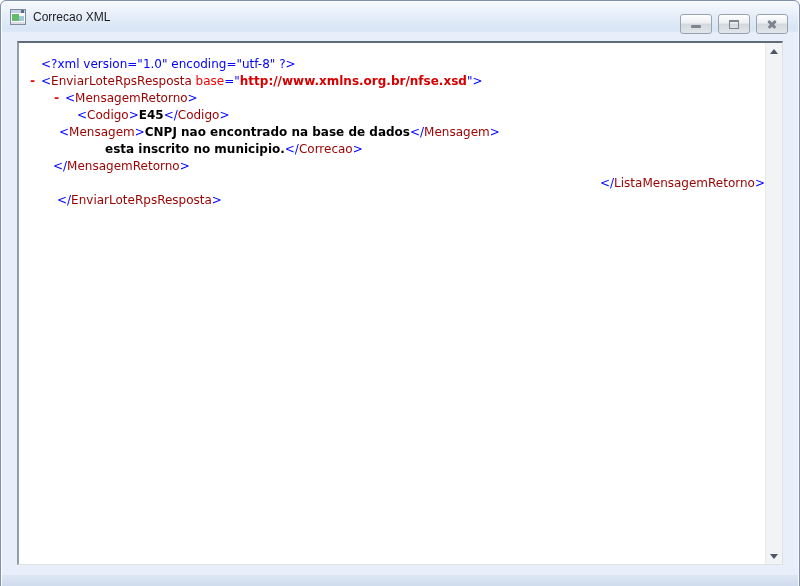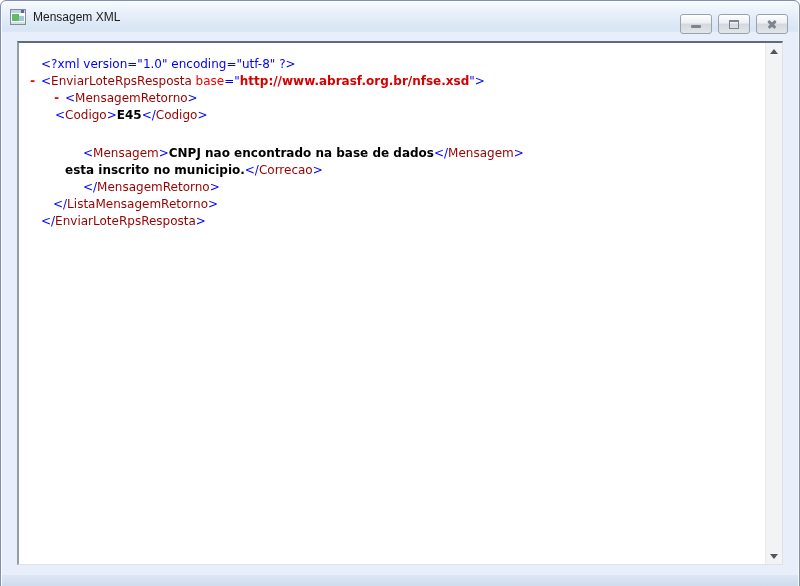--- a/index.html
+++ b/index.html
@@ -74,46 +74,46 @@
 <div class="window">
 
   <div class="titlebar">
     <div class="title-icon">
       <div class="bar"></div>
         <div class="dot"></div>
       <div class="img"></div>
         <div class="img2"></div>
         <div class="base"></div>
     </div>
-    <span class="window-title">Mensagem XML</span>
+    <span class="window-title">Correcao XML</span>
     <div class="cap-buttons">
       <div class="cap-btn">
         <span class="glyph-min"></span>
       </div>
       <div class="cap-btn">
         <span class="glyph-max"></span>
       </div>
       <div class="cap-btn">
         <span class="glyph-close-a"></span>
         <span class="glyph-close-b"></span>
       </div>
     </div>
   </div>
 
   <div class="content-box">
     <div class="xml-doc">
         <div class="xml-line" style="padding-left: 22px;"><span class="seg-m">&lt;?xml version="1.0" encoding="utf-8" ?&gt;</span></div>
-        <div class="xml-line" style="padding-left: 10px;"><span class="dash">-</span><span class="seg-m">&lt;</span><span class="seg-t">EnviarLoteRpsResposta</span><span class="seg-ns"> base</span><span class="seg-m">="</span><span class="seg-nsv">http://www.abrasf.org.br/nfse.xsd</span><span class="seg-m">"&gt;</span></div>
+        <div class="xml-line" style="padding-left: 10px;"><span class="dash">-</span><span class="seg-m">&lt;</span><span class="seg-t">EnviarLoteRpsResposta</span><span class="seg-ns"> base</span><span class="seg-m">="</span><span class="seg-nsv">http://www.xmlns.org.br/nfse.xsd</span><span class="seg-m">"&gt;</span></div>
         <div class="xml-line" style="padding-left: 34px;"><span class="dash">-</span><span class="seg-m">&lt;</span><span class="seg-t">MensagemRetorno</span><span class="seg-m">&gt;</span></div>
-        <div class="xml-line" style="padding-left: 36px;"><span class="seg-m">&lt;</span><span class="seg-t">Codigo</span><span class="seg-m">&gt;</span><span class="seg-tx">E45</span><span class="seg-m">&lt;/</span><span class="seg-t">Codigo</span><span class="seg-m">&gt;</span></div>
-        <div class="xml-line" style="padding-left: 64px; margin-top: 21px;"><span class="seg-m">&lt;</span><span class="seg-t">Mensagem</span><span class="seg-m">&gt;</span><span class="seg-tx">CNPJ nao encontrado na base de dados</span><span class="seg-m">&lt;/</span><span class="seg-t">Mensagem</span><span class="seg-m">&gt;</span></div>
-        <div class="xml-line" style="padding-left: 46px;"><span class="seg-tx">esta inscrito no municipio.</span><span class="seg-m">&lt;/</span><span class="seg-t">Correcao</span><span class="seg-m">&gt;</span></div>
-        <div class="xml-line" style="padding-left: 64px;"><span class="seg-m">&lt;/</span><span class="seg-t">MensagemRetorno</span><span class="seg-m">&gt;</span></div>
-        <div class="xml-line" style="padding-left: 34px;"><span class="seg-m">&lt;/</span><span class="seg-t">ListaMensagemRetorno</span><span class="seg-m">&gt;</span></div>
-        <div class="xml-line" style="padding-left: 22px;"><span class="seg-m">&lt;/</span><span class="seg-t">EnviarLoteRpsResposta</span><span class="seg-m">&gt;</span></div>
+        <div class="xml-line" style="padding-left: 58px;"><span class="seg-m">&lt;</span><span class="seg-t">Codigo</span><span class="seg-m">&gt;</span><span class="seg-tx">E45</span><span class="seg-m">&lt;/</span><span class="seg-t">Codigo</span><span class="seg-m">&gt;</span></div>
+        <div class="xml-line" style="padding-left: 40px;"><span class="seg-m">&lt;</span><span class="seg-t">Mensagem</span><span class="seg-m">&gt;</span><span class="seg-tx">CNPJ nao encontrado na base de dados</span><span class="seg-m">&lt;/</span><span class="seg-t">Mensagem</span><span class="seg-m">&gt;</span></div>
+        <div class="xml-line" style="padding-left: 86px;"><span class="seg-tx">esta inscrito no municipio.</span><span class="seg-m">&lt;/</span><span class="seg-t">Correcao</span><span class="seg-m">&gt;</span></div>
+        <div class="xml-line" style="padding-left: 34px;"><span class="seg-m">&lt;/</span><span class="seg-t">MensagemRetorno</span><span class="seg-m">&gt;</span></div>
+        <div class="xml-line" style="padding-left: 34px; text-align: right;"><span class="seg-m">&lt;/</span><span class="seg-t">ListaMensagemRetorno</span><span class="seg-m">&gt;</span></div>
+        <div class="xml-line" style="padding-left: 22px; margin-left: 16px;"><span class="seg-m">&lt;/</span><span class="seg-t">EnviarLoteRpsResposta</span><span class="seg-m">&gt;</span></div>
       </div>
     <div class="scrollbar">
       <div class="sb-btn up">
         <span class="tri-up"></span>
       </div>
       <div class="sb-btn down">
         <span class="tri-down"></span>
       </div>
     </div>
   </div>

